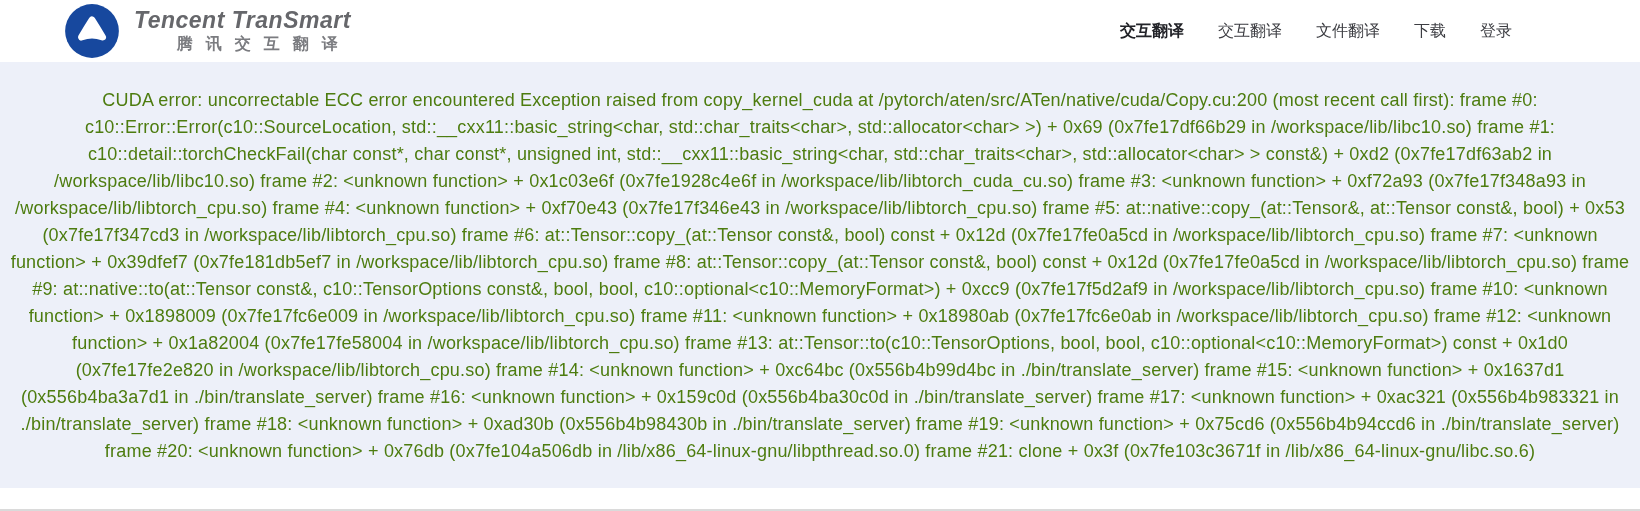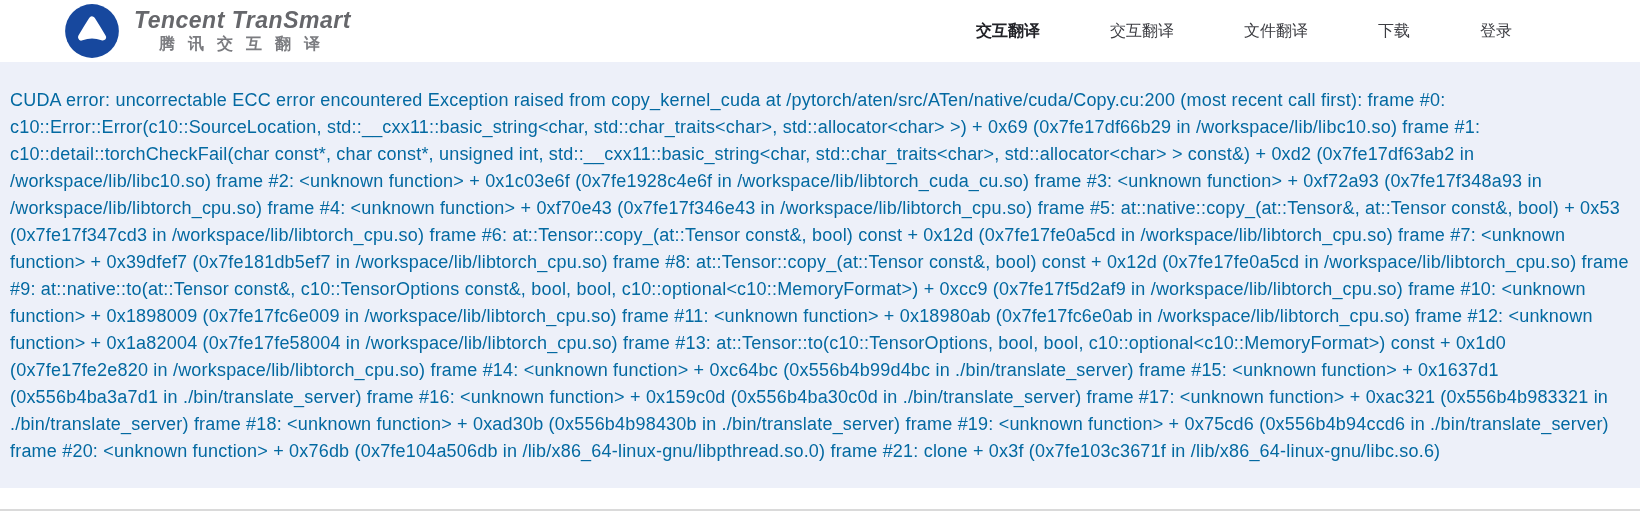--- a/index.html
+++ b/index.html
@@ -22,21 +22,21 @@
     display: flex;
     align-items: center;
     gap: 14px;
     cursor: pointer;
   }
   .logo-mark {
     width: 56px;
     height: 56px;
     display: block;
   }
-  .logo-text { display: flex; flex-direction: column; }
+  .logo-text { display: flex; flex-direction: column; text-align: right; }
   .logo-title {
     font-size: 23px;
     font-weight: bold;
     font-style: italic;
     color: #66676b;
     letter-spacing: 0.5px;
     line-height: 1.15;
     white-space: nowrap;
   }
   .logo-subtitle {
@@ -44,45 +44,45 @@
     font-weight: bold;
     color: #7b7c80;
     letter-spacing: 13px;
     line-height: 1.4;
     white-space: nowrap;
     margin-left: 25px;
   }
   .nav {
     display: flex;
     align-items: flex-end;
-    gap: 70px;
+    gap: 34px;
   }
   .nav-item {
     font-size: 16px;
     color: #3c3d42;
     cursor: pointer;
     white-space: nowrap;
   }
   .nav-item.active {
     font-weight: bold;
     color: #222328;
   }
   .error-panel {
     height: 426px;
     background: #edf0f9;
     padding: 25px 10px 0 10px;
   }
   .error-text {
     max-width: 1620px;
     margin: 0 auto;
-    text-align: left;
+    text-align: center;
     font-size: 18px;
     line-height: 27px;
     letter-spacing: 0.2px;
-    color: #0369a1;
+    color: #4d7c0f;
     word-wrap: break-word;
   }
   .footer-strip {
     height: 23px;
     background: #ffffff;
     border-bottom: 2px solid #dadada;
   }
 </style>
 </head>
 <body>

